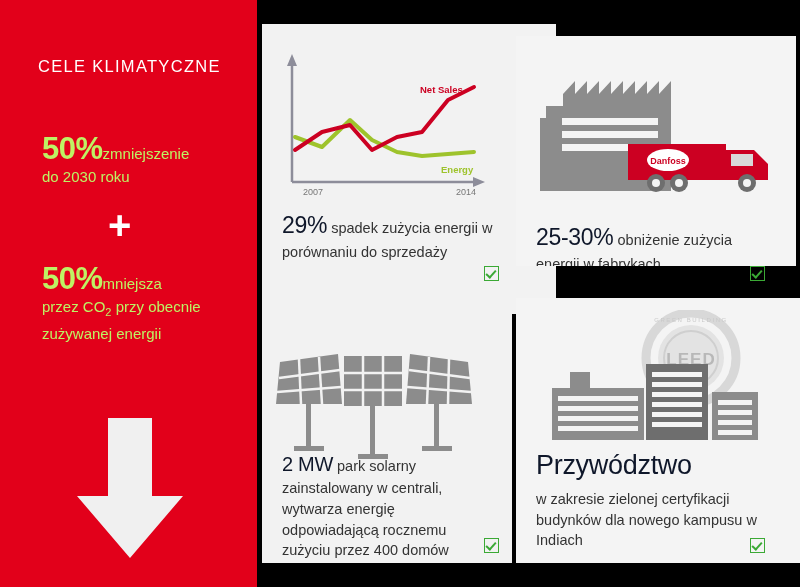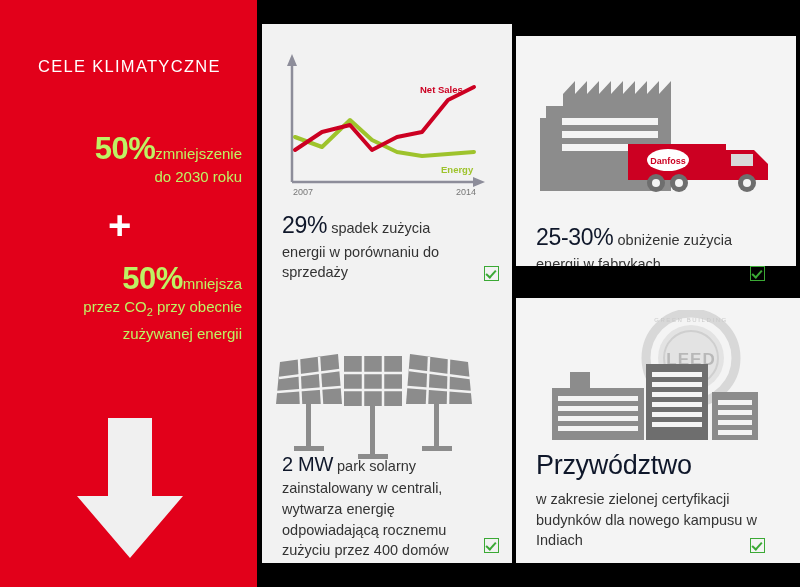--- a/index.html
+++ b/index.html
@@ -21,21 +21,20 @@
   }
   
   .left-panel {
     position: absolute;
     left: 0;
     top: 0;
     width: 257px;
     height: 587px;
     background: #e2001a;
     color: #ffffff;
-    text-align: right;
   }
   .left-title {
     position: absolute;
     left: 38px;
     top: 57px;
     font-size: 16.5px;
     letter-spacing: 1.3px;
     font-weight: normal;
     color: #ffffff;
   }
@@ -82,21 +81,21 @@
     height: 140px;
   }
 
   
   .card {
     position: absolute;
     background: #f2f2f2;
     overflow: hidden;
   }
   .card.light { background: #f4f4f4; }
-  #card-energy   { left: 262px; top: 24px;  width: 250px; height: 290px; }
+  #card-energy   { left: 262px; top: 24px;  width: 250px; height: 290px; padding-left: 44px; }
   #card-factory  { left: 516px; top: 36px;  width: 280px; height: 230px; }
   #card-solar    { left: 262px; top: 298px; width: 250px; height: 265px; }
   #card-leed     { left: 516px; top: 298px; width: 280px; height: 265px; padding-left: 36px; }
 
   .card-text {
     position: absolute;
     left: 20px;
     right: 36px;
     font-size: 14.5px;
     color: #333333;
@@ -179,21 +178,21 @@
       <line x1="30" y1="150" x2="215" y2="150" stroke="#8d8d9a" stroke-width="2.5"></line>
       <polygon points="30,22 25,34 35,34" fill="#8d8d9a"></polygon>
       <polygon points="223,150 211,145 211,155" fill="#8d8d9a"></polygon>
 
       <polyline points="33,105 60,115 88,88 110,108 135,120 160,124 186,122 212,120" fill="none" stroke="#9ec32c" stroke-width="4" stroke-linejoin="round" stroke-linecap="round"></polyline>
 
       <polyline points="33,118 60,100 88,93 110,118 135,105 160,100 186,68 212,55" fill="none" stroke="#cc0022" stroke-width="4" stroke-linejoin="round" stroke-linecap="round"></polyline>
     </svg>
     <div class="chart-label" style="left:158px;top:60px;color:#cc0022">Net Sales</div>
     <div class="chart-label" style="left:179px;top:140px;color:#9ec32c">Energy</div>
-    <div class="axis-label" style="left:31px;top:163px">2007</div>
+    <div class="axis-label" style="left:41px;top:163px">2007</div>
     <div class="axis-label" style="left:194px;top:163px">2014</div>
 
     <div class="card-text" style="top:185px">
       <span class="headline">29%</span><span> spadek zużycia energii w porównaniu do sprzedaży</span>
     </div>
   </div>
   <div class="check" id="check-1"></div>
 
   <div class="card light" id="card-factory">
     <svg width="280" height="175" viewBox="0 0 280 175" style="position:absolute;left:0;top:10px">

